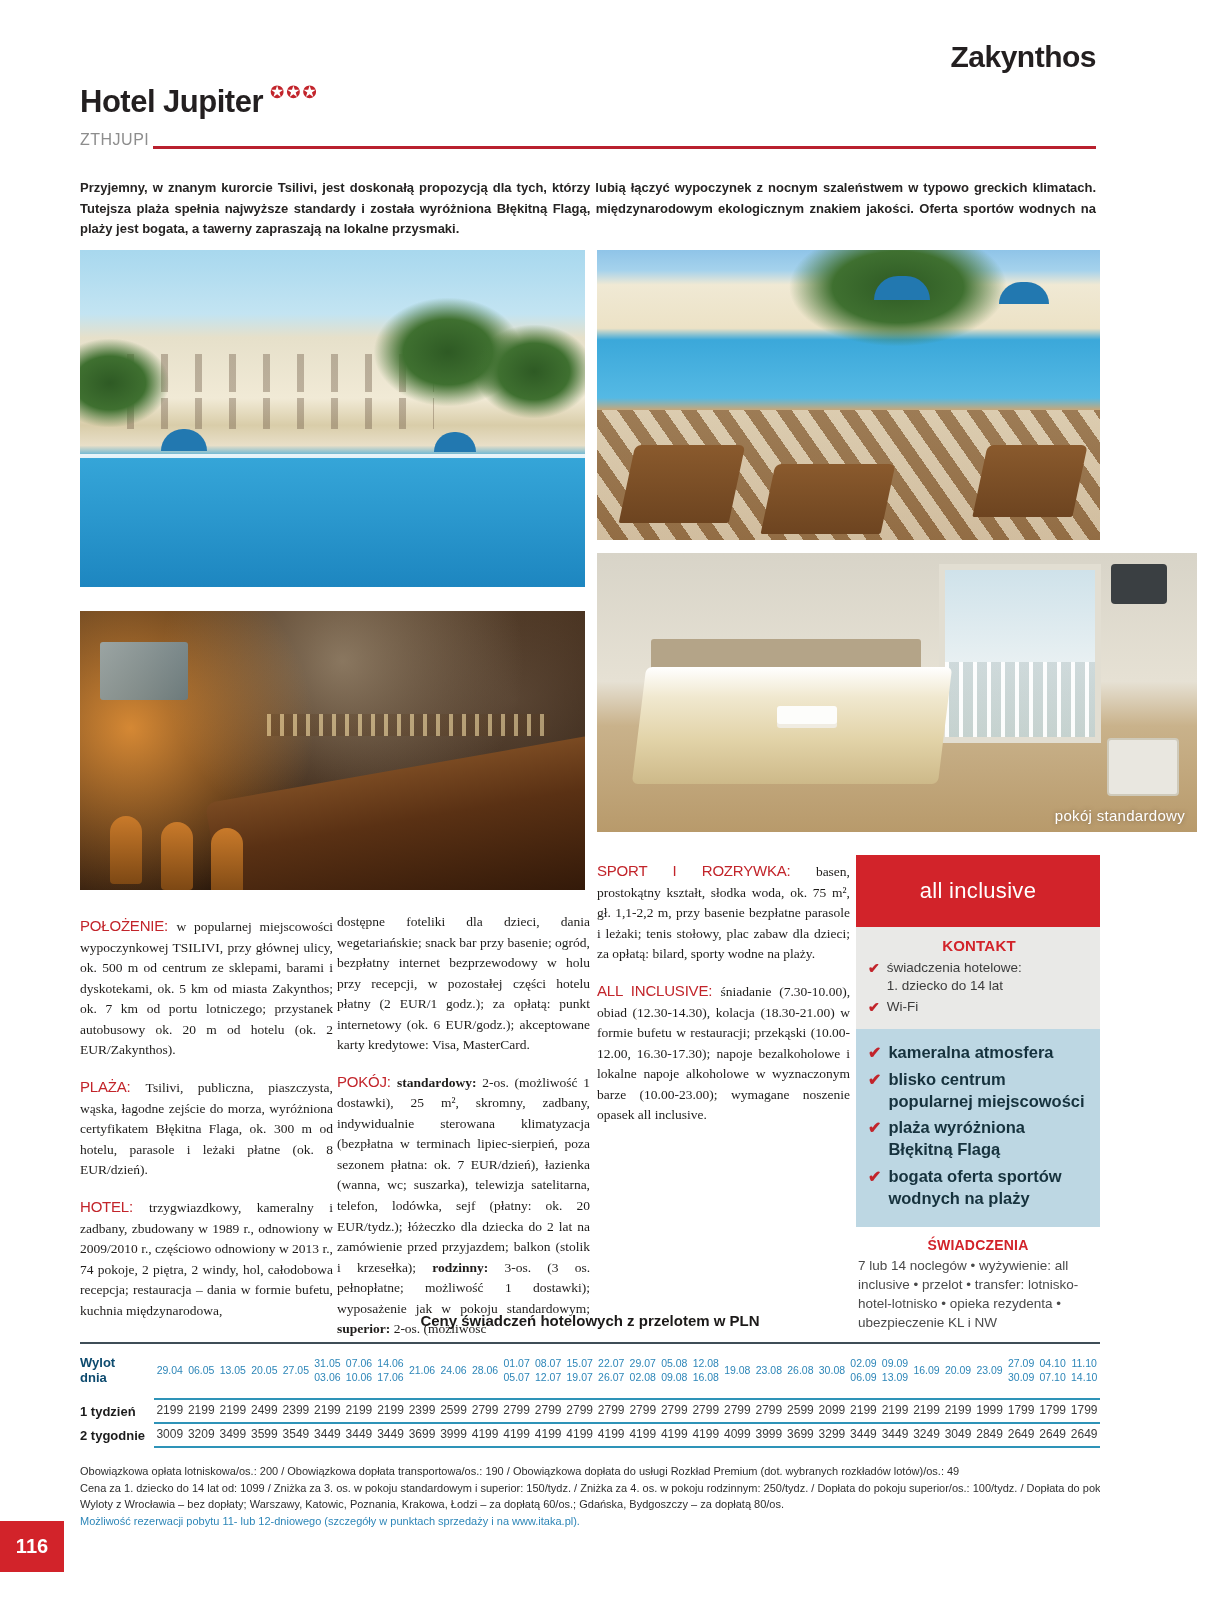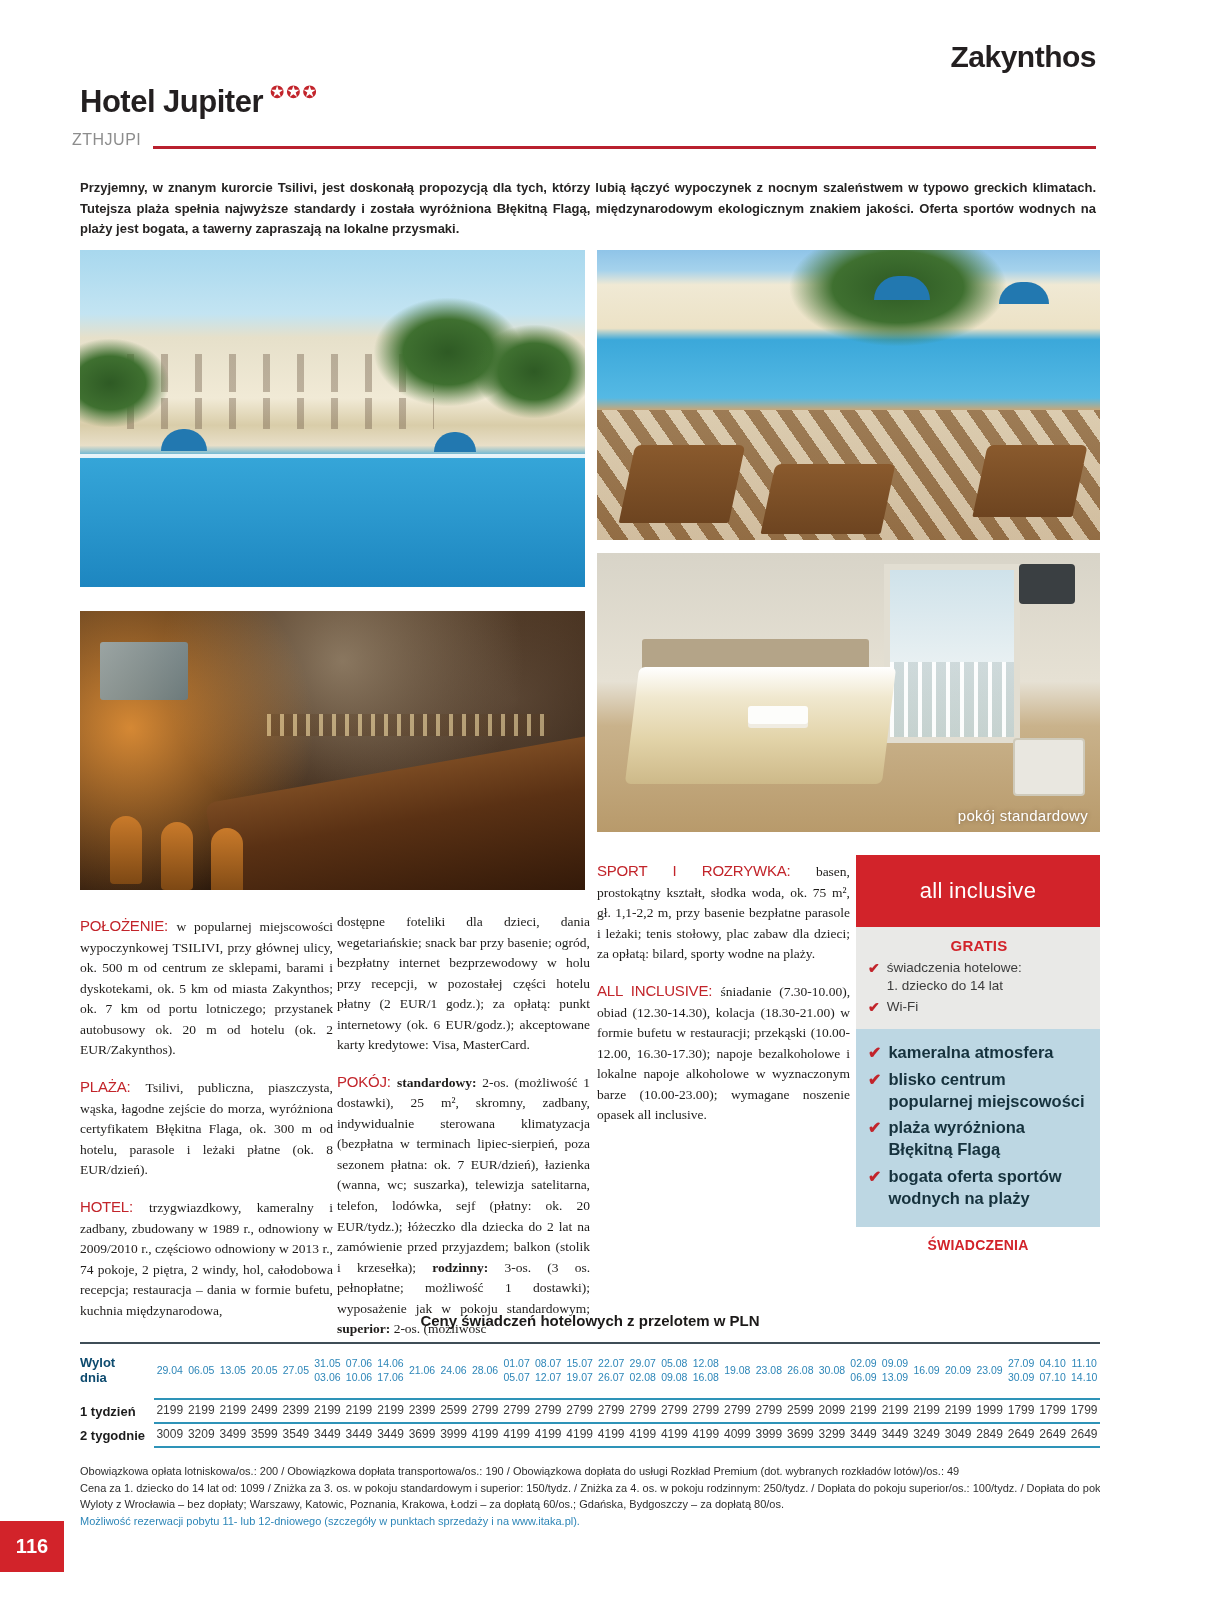--- a/index.html
+++ b/index.html
@@ -6,21 +6,21 @@
   html,body{background:#ffffff}
   .page{position:relative;width:1208px;height:1600px;background:#fff;overflow:hidden;
         font-family:"Liberation Sans",sans-serif;color:#231f20}
 
   
   .destination{position:absolute;top:40px;right:112px;font-size:30px;font-weight:bold;letter-spacing:-.5px}
   .hotel-line{position:absolute;top:82px;left:80px;white-space:nowrap}
   .hotel-name{font-size:31px;font-weight:bold;letter-spacing:-.5px}
   .stars{margin-left:7px;vertical-align:14px;letter-spacing:2px}
   .star{color:#c2242b;font-size:17px}
-  .code{position:absolute;top:131px;left:72px;font-size:16px;color:#8d8d8d;letter-spacing:.5px}
+  .code{position:absolute;top:131px;left:80px;font-size:16px;color:#8d8d8d;letter-spacing:.5px}
   .redline{position:absolute;top:146px;left:153px;right:112px;height:3px;background:#b9202e}
   .intro{position:absolute;top:178px;left:80px;width:1016px;font-size:13px;font-weight:bold;
          line-height:1.58;text-align:justify;color:#262423}
 
   
   .photo{position:absolute;overflow:hidden}
   .p1{left:80px;top:250px;width:505px;height:337px;
       background:linear-gradient(180deg,#a8d8ee 0%,#c3e4f2 19%,#e6e0ca 26%,#f1ead6 44%,#d9cda9 52%,#e8dfc8 58%,#35a5d8 62%,#2a97cd 80%,#1d86c0 100%)}
   .p1 .win{position:absolute;left:4%;right:30%;top:31%;height:11%;
       background:repeating-linear-gradient(90deg,transparent 0 27px,rgba(110,90,70,.40) 27px 34px)}
@@ -37,21 +37,21 @@
       background:radial-gradient(circle at 10% 42%,rgba(250,160,60,.80),rgba(250,160,60,0) 38%),
                  radial-gradient(circle at 52% 18%,rgba(150,132,108,.85),rgba(150,132,108,0) 52%),
                  radial-gradient(circle at 86% 32%,rgba(120,100,80,.55),rgba(120,100,80,0) 45%),
                  linear-gradient(160deg,#50351c 0%,#331e0f 55%,#170d06 100%)}
   .p3 .bar{position:absolute;right:-25px;bottom:-40px;width:78%;height:58%;transform:rotate(-10deg);border-radius:10px;
       background:linear-gradient(180deg,#7a4a22 0%,#5a3114 32%,#2f1708 100%)}
   .p3 .bottles{position:absolute;left:37%;top:37%;width:56%;height:22px;
       background:repeating-linear-gradient(90deg,rgba(255,230,170,.55) 0 4px,rgba(90,60,30,.25) 4px 13px)}
   .p3 .screen{position:absolute;left:4%;top:11%;width:88px;height:58px;background:linear-gradient(135deg,#9db6c2,#5d7d8e);opacity:.8;border-radius:3px}
   .stool{position:absolute;width:32px;height:68px;border-radius:16px 16px 4px 4px;background:linear-gradient(180deg,#c97a2a,#7d4814)}
-  .p4{left:597px;top:553px;width:503px;height:279px;
+  .p4{left:597px;top:553px;width:600px;height:279px;
       background:linear-gradient(180deg,#d8d4c8 0%,#e6e1d4 46%,#c9b28b 62%,#b89a6b 100%)}
   .p4 .window{position:absolute;left:57%;top:4%;width:27%;height:64%;border:6px solid #e2ded2;
       background:linear-gradient(180deg,#cfe2ea 0%,#e8f0f2 55%,#dce6e2 100%)}
   .p4 .rails{position:absolute;left:0;right:0;bottom:0;height:45%;
       background:repeating-linear-gradient(90deg,rgba(255,255,255,.9) 0 4px,rgba(130,150,150,.25) 4px 14px)}
   .p4 .bed{position:absolute;left:7%;top:41%;width:51%;height:42%;transform:skewX(-7deg);border-radius:6px;
       background:linear-gradient(180deg,#ffffff 0%,#f0e8cf 26%,#e2d3a8 62%,#cdb989 100%)}
   .p4 .headboard{position:absolute;left:9%;top:31%;width:45%;height:11%;background:#b4a488;border-radius:3px}
   .p4 .towel{position:absolute;left:30%;top:55%;width:60px;height:18px;background:#fdfdfb;border-radius:3px;box-shadow:0 4px 0 #f0ece2}
   .p4 .tvset{position:absolute;right:5%;top:4%;width:56px;height:40px;background:#3a3f42;border-radius:4px}
@@ -176,21 +176,21 @@
       <p class="block"><span class="rh">POKÓJ: </span><b>standardowy:</b><span> 2-os. (możliwość 1 dostawki), 25 m², skromny, zadbany, indywidualnie sterowana klimatyzacja (bezpłatna w terminach lipiec-sierpień, poza sezonem płatna: ok. 7 EUR/dzień), łazienka (wanna, wc; suszarka), telewizja satelitarna, telefon, lodówka, sejf (płatny: ok. 20 EUR/tydz.); łóżeczko dla dziecka do 2 lat na zamówienie przed przyjazdem; balkon (stolik i krzesełka); </span><b>rodzinny:</b><span> 3-os. (3 os. pełnopłatne; możliwość 1 dostawki); wyposażenie jak w pokoju standardowym; </span><b>superior:</b><span> 2-os. (możliwość</span></p>
     </div>
   <div class="col col3">
       <p class="block"><span class="rh">SPORT I ROZRYWKA: </span><span>basen, prostokątny kształt, słodka woda, ok. 75 m², gł. 1,1-2,2 m, przy basenie bezpłatne parasole i leżaki; tenis stołowy, plac zabaw dla dzieci; za opłatą: bilard, sporty wodne na plaży.</span></p>
       <p class="block"><span class="rh">ALL INCLUSIVE: </span><span>śniadanie (7.30-10.00), obiad (12.30-14.30), kolacja (18.30-21.00) w formie bufetu w restauracji; przekąski (10.00-12.00, 16.30-17.30); napoje bezalkoholowe i lokalne napoje alkoholowe w wyznaczonym barze (10.00-23.00); wymagane noszenie opasek all inclusive.</span></p>
     </div>
 
   <div class="sb">
     <div class="sb-banner">all inclusive</div>
     <div class="sb-gratis">
-      <div class="sb-title">GRATIS</div>
+      <div class="sb-title">KONTAKT</div>
       <div id="gratis-items">
           <div class="sb-item">
             <span class="check">✔</span>
             <span class="txt">świadczenia hotelowe:
 1. dziecko do 14 lat</span>
           </div>
           <div class="sb-item">
             <span class="check">✔</span>
             <span class="txt">Wi-Fi</span>
           </div>
@@ -211,20 +211,21 @@
             <span class="txt">plaża wyróżniona Błękitną Flagą</span>
           </div>
           <div class="sb-item">
             <span class="check">✔</span>
             <span class="txt">bogata oferta sportów wodnych na plaży</span>
           </div>
         </div>
     </div>
     <div class="sb-serv">
       <div class="sb-title">ŚWIADCZENIA</div>
+      <div class="serv-text">7 lub 14 noclegów • wyżywienie: all inclusive • przelot • transfer: lotnisko-hotel-lotnisko • opieka rezydenta • ubezpieczenie KL i NW</div>
     </div>
   </div>
 
   <div class="ptable">
     <div class="pt-title">Ceny świadczeń hotelowych z przelotem w PLN</div>
     <div class="pt-toprule"></div>
     <div class="pt-row pt-head">
       <div class="pt-label">Wylot
 dnia</div>
       <div class="pt-cells" id="pt-head-cells">

